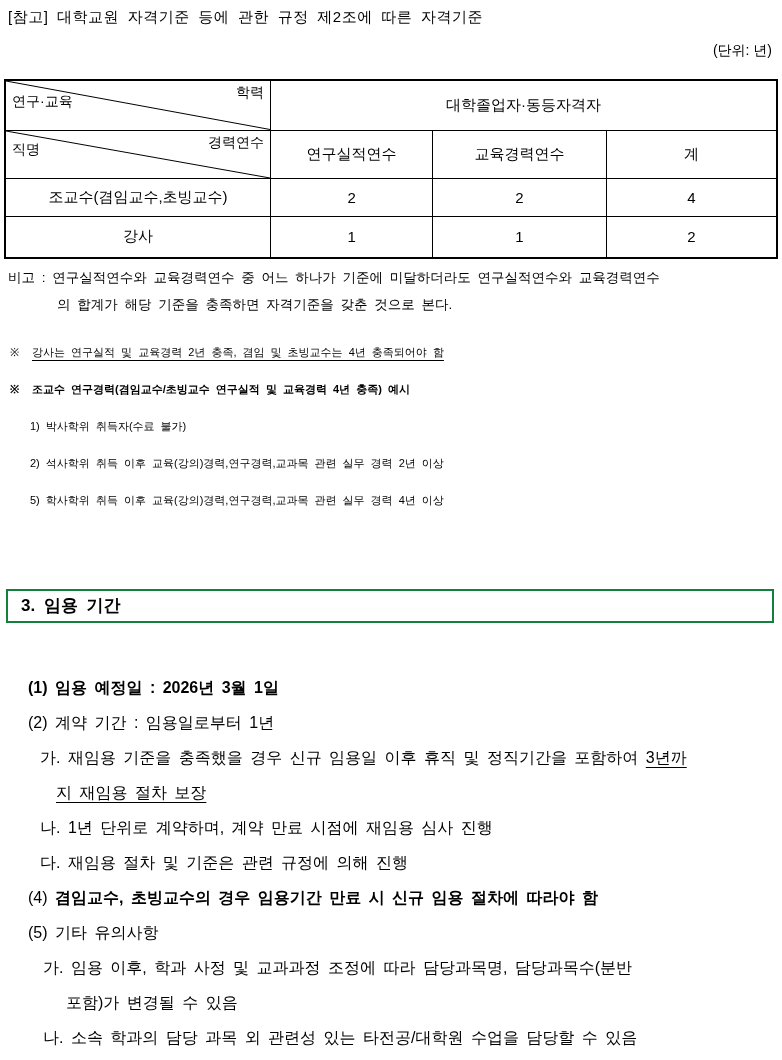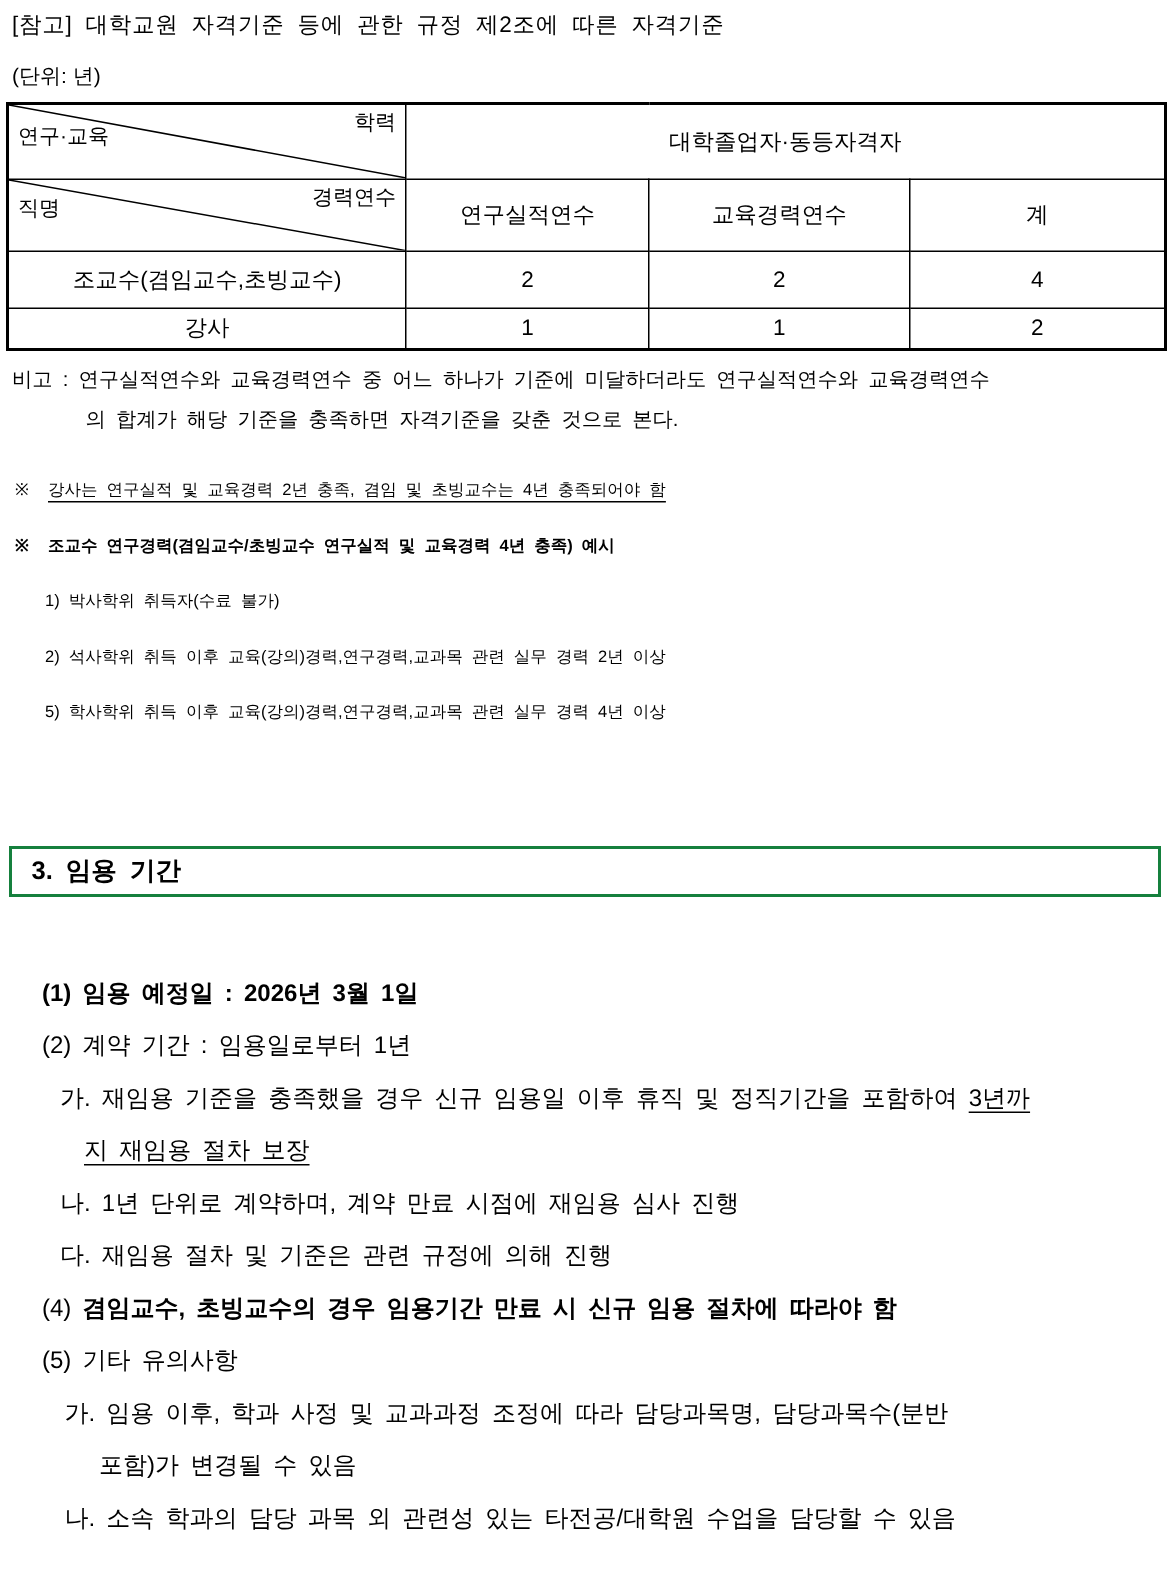--- a/index.html
+++ b/index.html
@@ -4,32 +4,32 @@
 <style>
   * { margin:0; padding:0; box-sizing:border-box; }
   html,body { background:#ffffff; }
   body {
     width:782px; height:1060px; overflow:hidden;
     font-family:"Liberation Sans", sans-serif;
     color:#000; position:relative;
     padding:8px 8px 0 8px;
   }
   .doc-title { font-size:15px; line-height:18px; letter-spacing:0.5px; word-spacing:4px; }
-  .unit-row { margin-top:16px; text-align:left; font-size:14px; line-height:17px; padding-right:2px; }
+  .unit-row { margin-top:16px; text-align:right; font-size:14px; line-height:17px; padding-right:2px; }
 
   table.qual-table {
-    margin-top:9px; margin-left:-4px;
+    margin-top:20px; margin-left:-4px;
     width:774px; table-layout:fixed;
     border-collapse:collapse; border:2px solid #000;
     font-size:15px;
   }
   .qual-table td { border:1px solid #000; text-align:center; vertical-align:middle; word-spacing:2px; }
   .col-name { width:34.4%; } .col-a { width:21.0%; } .col-b { width:22.5%; } .col-c { width:22.1%; }
   .hrow1 { height:50px; } .hrow2 { height:48px; }
-  .drow1 { height:38px; } .drow2 { height:28px;padding-left:44px; }
+  .drow1 { height:38px; } .drow2 { height:42px;padding-left:44px; }
   td.diag { position:relative; padding:0; }
   td.diag svg { position:absolute; inset:0; width:100%; height:100%; display:block; }
   .diag-tr { position:absolute; top:3px; right:6px; font-size:14px; }
   .diag-bl { position:absolute; bottom:19px; left:6px; font-size:14px; }
 
   .note { margin-top:5px; font-size:13.5px; line-height:27px; word-spacing:3px; }
   .note-cont { padding-left:49px; }
 
   .remarks { margin-top:16px; font-size:11px; line-height:37px; word-spacing:3px; }
   .rm-line { padding-left:2px; }

